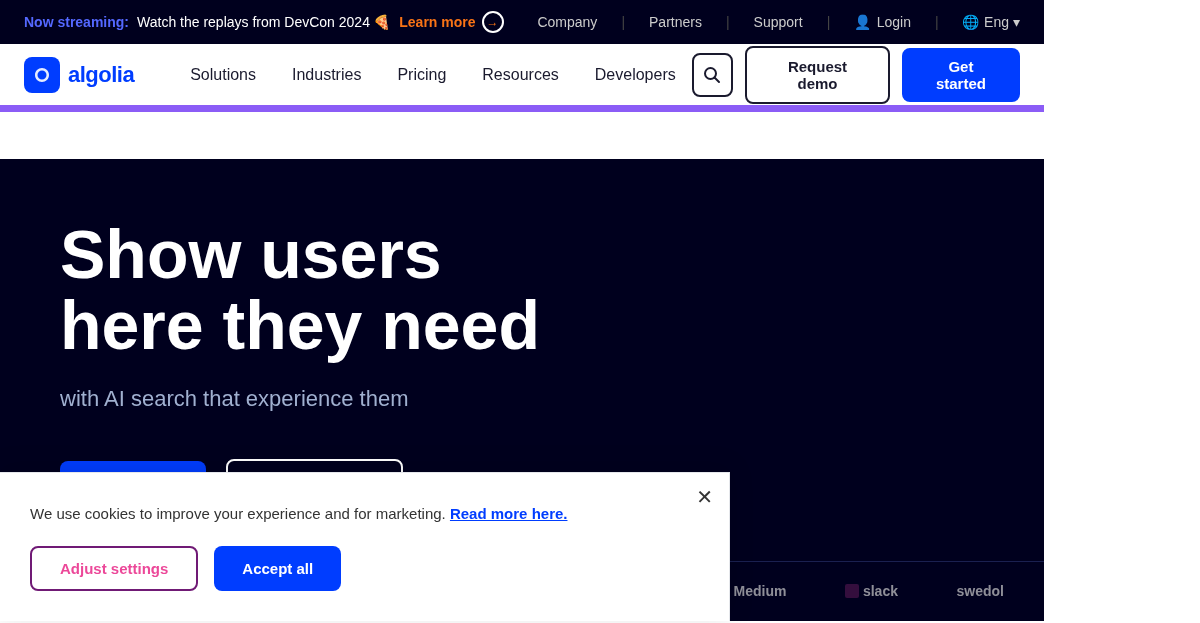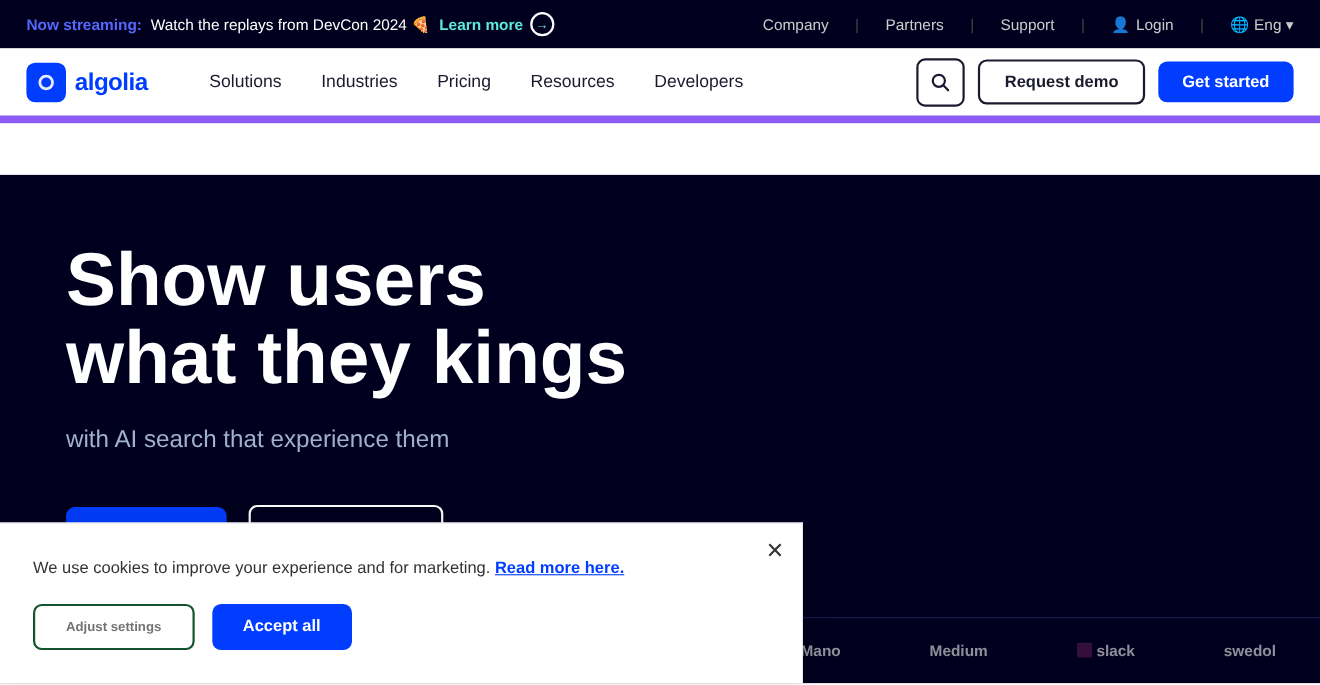--- a/index.html
+++ b/index.html
@@ -12,21 +12,21 @@
       display: flex;
       align-items: center;
       justify-content: space-between;
       padding: 0 24px;
       height: 44px;
       font-size: 14px;
     }
     .top-banner-left { display: flex; align-items: center; gap: 8px; }
     .now-streaming { color: #5468ff; font-weight: 700; }
     .banner-text { color: #fff; }
-    .learn-more-link { color: #5eead4; font-weight: 700; display: flex; align-items: center; gap: 6px; cursor: pointer; text-decoration: none; }
+    .learn-more-link { color: #f97316; font-weight: 700; display: flex; align-items: center; gap: 6px; cursor: pointer; text-decoration: none; }
     .learn-more-link .circle-arrow {
       width: 22px; height: 22px; border: 2px solid #fff; border-radius: 50%;
       display: flex; align-items: center; justify-content: center; font-size: 12px;
     }
     .top-banner-right { display: flex; align-items: center; gap: 24px; font-size: 14px; color: #ccc; }
     .top-banner-right span { cursor: pointer; color: #ccc; }
     .top-banner-right .divider { color: #444; }
     .login-item { display: flex; align-items: center; gap: 5px; cursor: pointer; color: #ccc; }
     .lang-item { display: flex; align-items: center; gap: 4px; cursor: pointer; color: #ccc; }
 
@@ -115,29 +115,29 @@
       pointer-events: all;
     }
     .cookie-close {
       position: absolute; top: 12px; right: 16px;
       background: none; border: none; font-size: 20px; cursor: pointer; color: #333;
     }
     .cookie-text { font-size: 15px; color: #333; margin-bottom: 20px; line-height: 1.5; }
     .cookie-text a { color: #003dff; font-weight: 600; text-decoration: underline; cursor: pointer; }
     .cookie-buttons { display: flex; gap: 16px; }
     .btn-adjust {
-      padding: 12px 28px; border: 2px solid #14532d; border-radius: 8px;
-      background: #fff; font-size: 12px; font-weight: 600; cursor: pointer; color: #737373;
+      padding: 12px 28px; border: 2px solid #701a75; border-radius: 8px;
+      background: #fff; font-size: 15px; font-weight: 600; cursor: pointer; color: #ec4899;
     }
     .btn-accept {
       padding: 12px 28px; border: none; border-radius: 8px;
       background: #003dff; color: #fff; font-size: 15px; font-weight: 600; cursor: pointer;
     }
 
-    .wrapper { position: relative; width: 1200px; height: 623px; padding-left: 20px; }
+    .wrapper { position: relative; width: 1044px; height: 623px; padding-left: 20px; }
     .content-area { position: absolute; top: 0; left: 0; width: 100%; }
   </style>
 </head>
 <body>
 
 <div class="wrapper">
   <div class="content-area">
 
     <div class="top-banner">
       <div class="top-banner-left">
@@ -193,21 +193,21 @@
           </svg>
         </button>
         <button class="btn-demo">Request demo</button>
         <button class="btn-started">Get started</button>
       </div>
     </nav>
 
     <div class="hero">
       <h1 class="hero-title">
         <span>Show users</span><br>
-        <span>what they kings</span>
+        <span>here they need</span>
       </h1>
       <p class="hero-subtitle">with AI search that experience them</p>
       <div class="hero-buttons">
         <button class="btn-hero-started">Get started</button>
         <button class="btn-hero-demo">Request demo</button>
       </div>
     </div>
 
     <div class="logos-bar">
       <span class="logo-brand">

